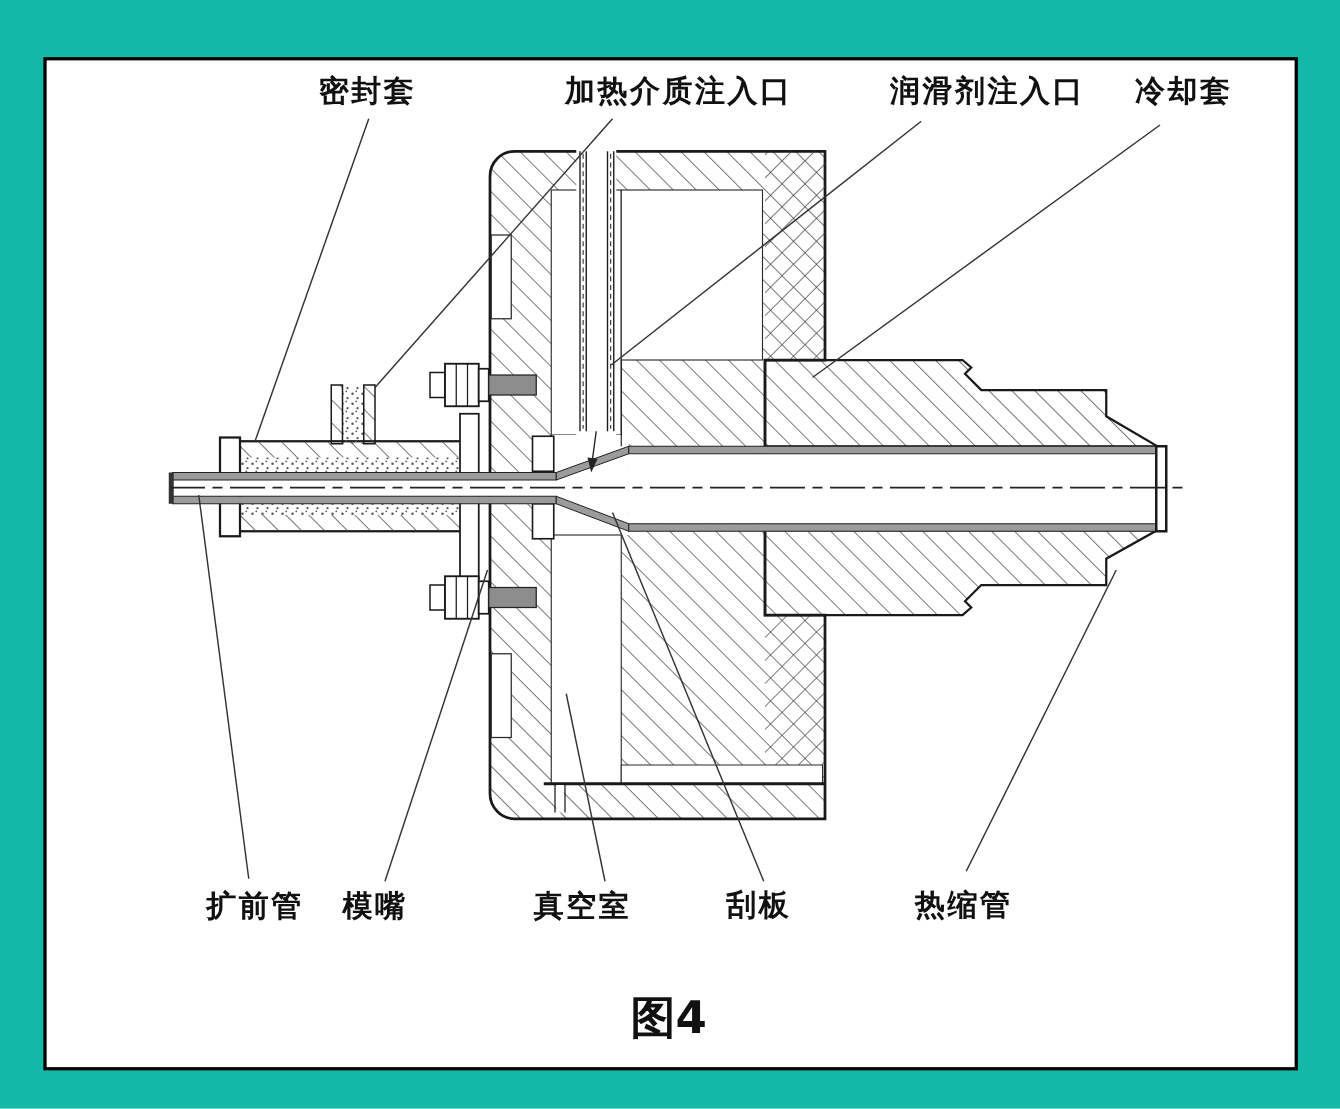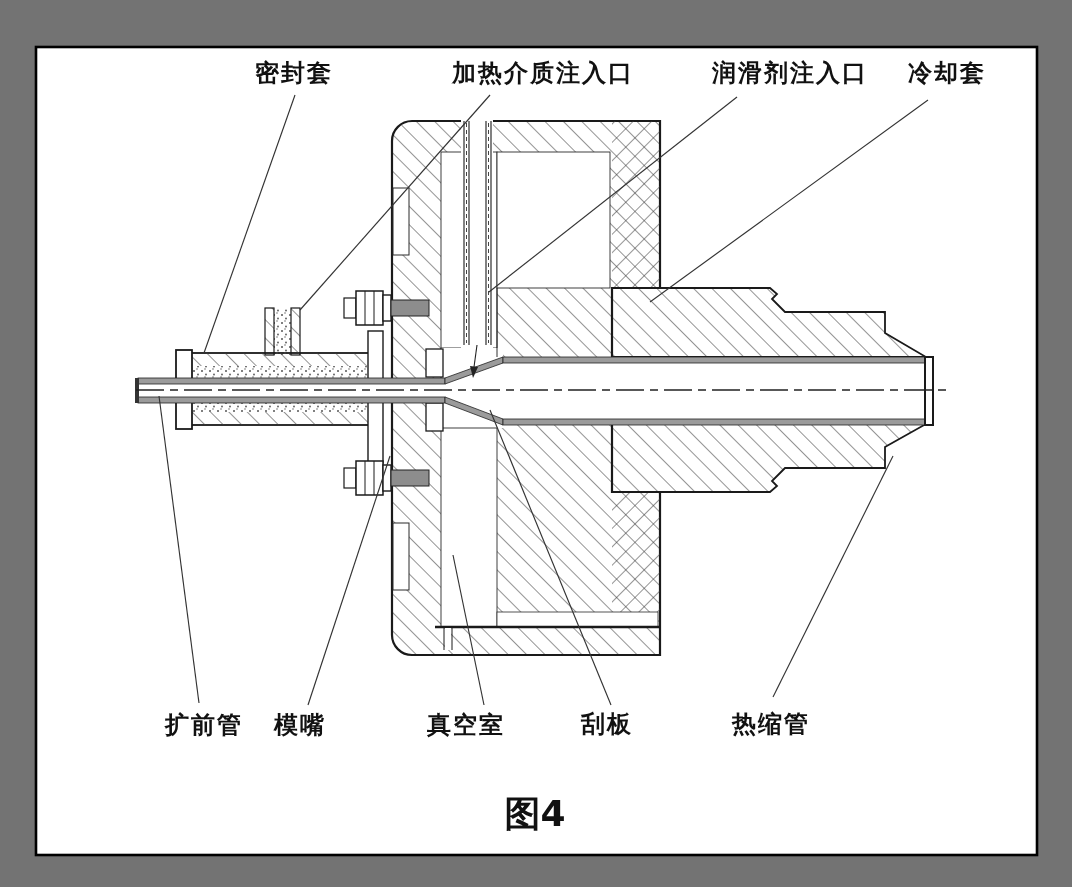--- a/index.html
+++ b/index.html
@@ -1,16 +1,16 @@
 <!DOCTYPE html>
 <html><head>
 <meta charset="utf-8">
 <style>
   html,body{margin:0;padding:0;background:#fff;}
-  .page{position:relative;width:1072px;height:887px;background:#737373;overflow:hidden;
+  .page{position:relative;width:1072px;height:887px;background:#14b8a6;overflow:hidden;
         font-family:"DejaVu Sans","Liberation Sans",sans-serif;text-decoration:underline;}
   svg{position:absolute;left:0;top:0;}
   .lbl{font-family:"DejaVu Sans","Liberation Sans",sans-serif;font-weight:bold;font-size:24px;
        letter-spacing:2px;fill:#111;}
   .caption{font-family:"DejaVu Sans","Liberation Sans",sans-serif;font-weight:bold;font-size:36px;fill:#111;}
   .leader{stroke:#333;stroke-width:1.15;fill:none;}
   .edge{stroke:#1a1a1a;fill:none;}
 </style>
 </head>
 <body>

